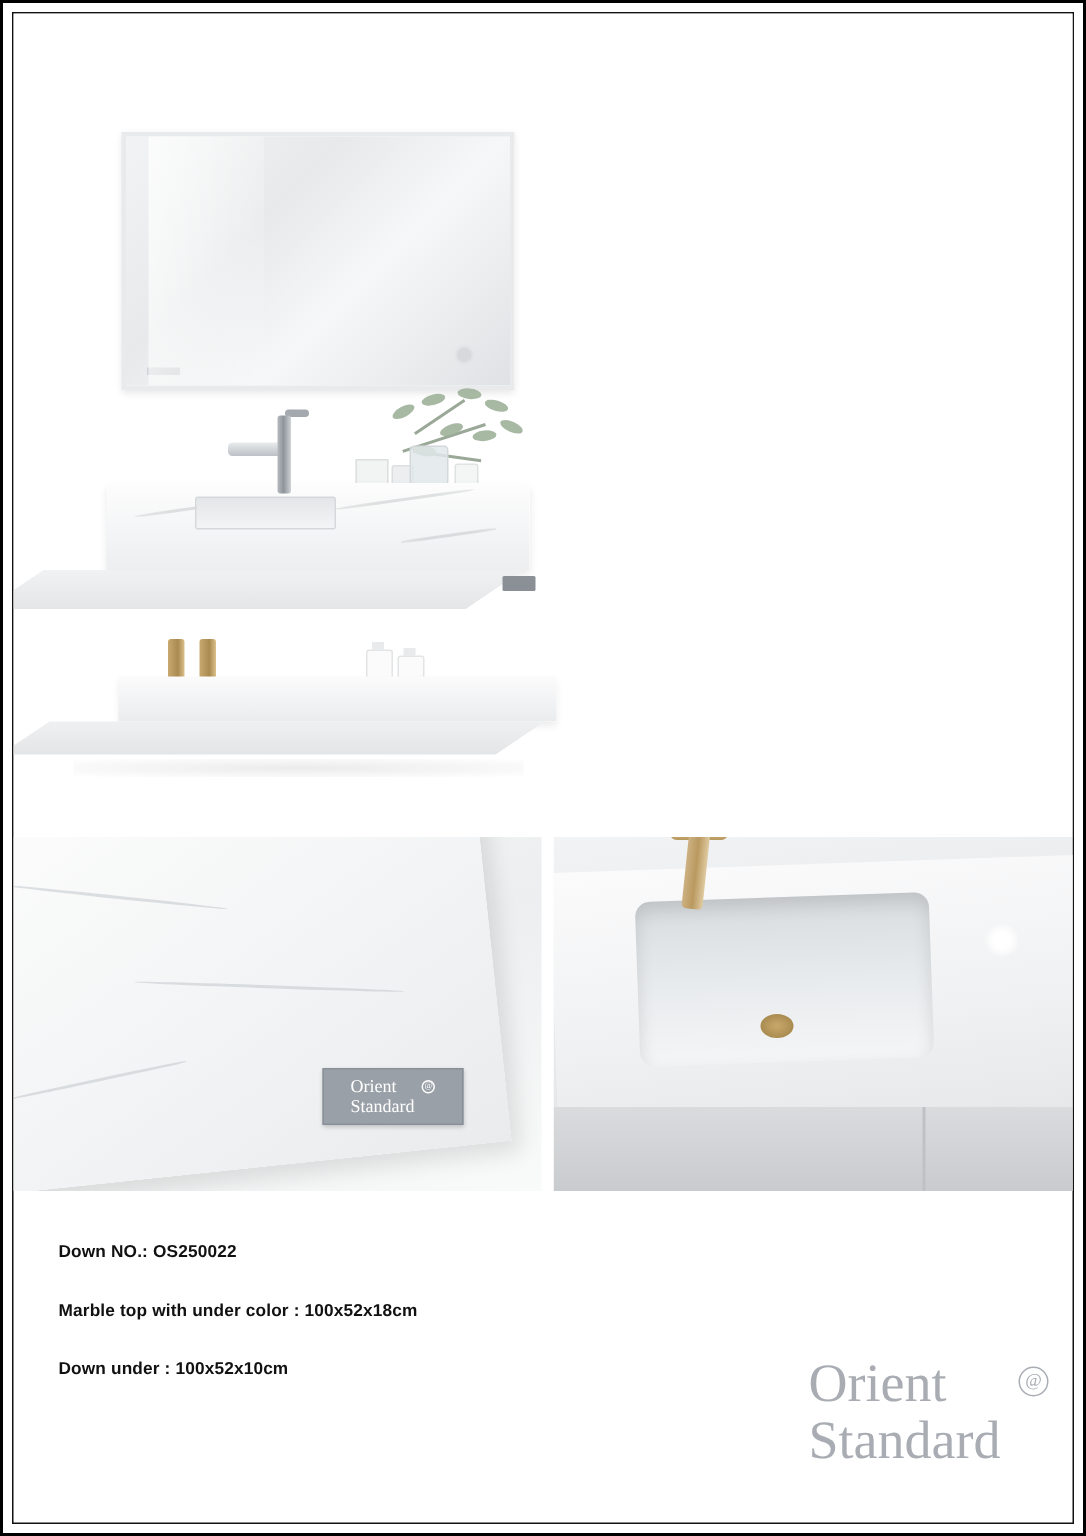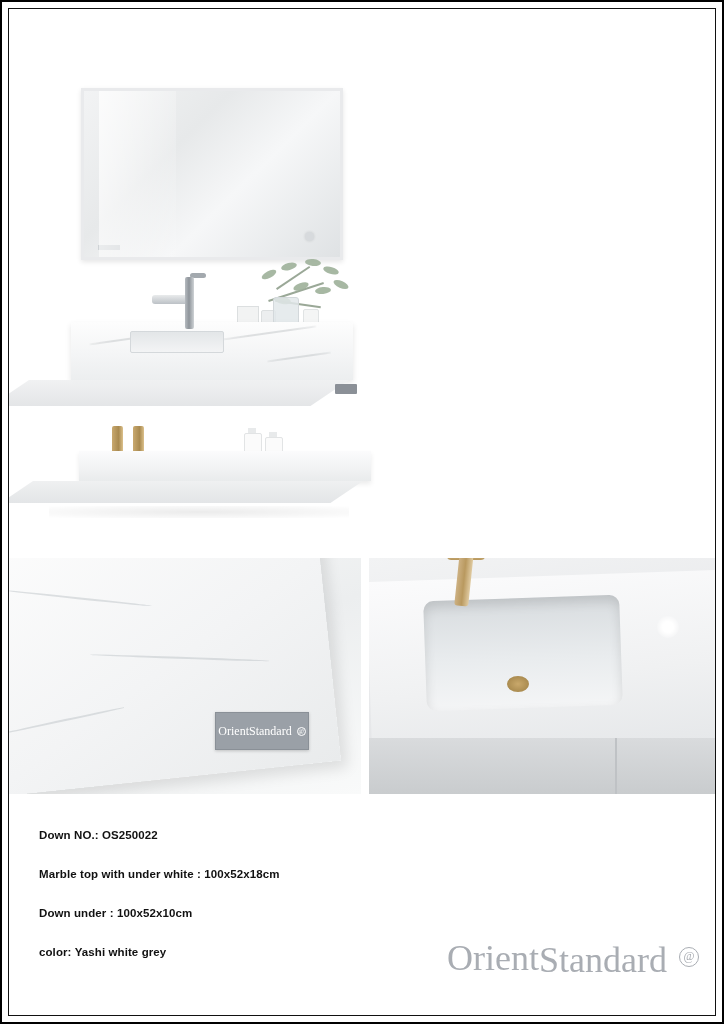--- a/index.html
+++ b/index.html
@@ -39,21 +39,21 @@
   .brand {
     display: flex;
     align-items: flex-start;
     line-height: 1.02;
     color: #a9adb3;
     font-family: "Liberation Serif", serif;
     user-select: none;
   }
   .brand .words {
     display: flex;
-    flex-direction: row;
+    flex-direction: column;
   }
   .brand .w1, .brand .w2 {
     white-space: nowrap;
   }
   .brand-logo {
     display: inline-block;
     border: 1.5px solid #a9adb3;
     border-radius: 50%;
     text-align: center;
     color: #a9adb3;
@@ -623,23 +623,22 @@
         <div class="words">
           <div class="w1">Orient</div>
           <div class="w2">Standard</div>
         </div>
         <div class="brand-logo">@</div>
       </div>
     </div>
 
     <div class="specs">
       <div class="spec-line">Down NO.:  OS250022</div>
-      <div class="spec-line">Marble top with under white : 100x52x18cm</div>
+      <div class="spec-line">Marble top with under color : 100x52x18cm</div>
       <div class="spec-line">Down under : 100x52x10cm</div>
-      <div class="spec-line">color: Yashi white grey</div>
     </div>
 
     <div class="brand brand-bottom">
       <div class="words">
         <div class="w1">Orient</div>
         <div class="w2">Standard</div>
       </div>
       <div class="brand-logo">@</div>
     </div>
 

